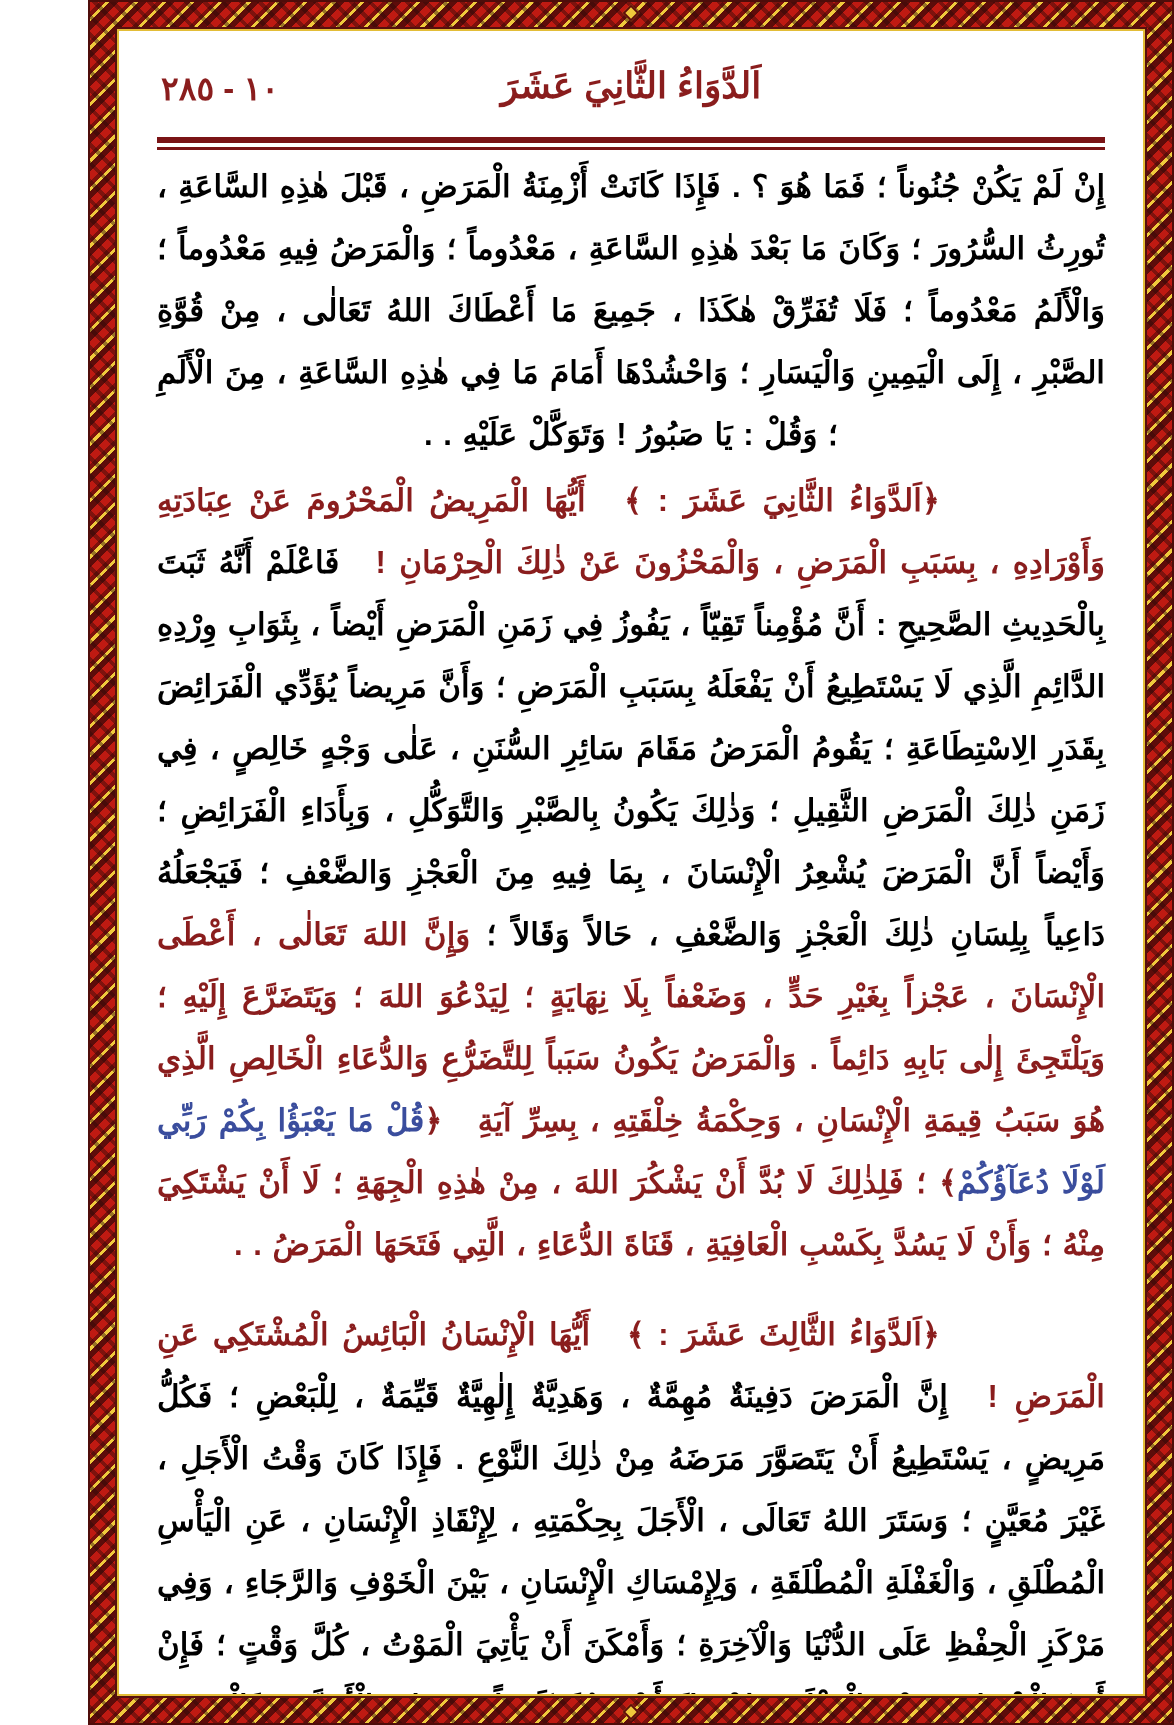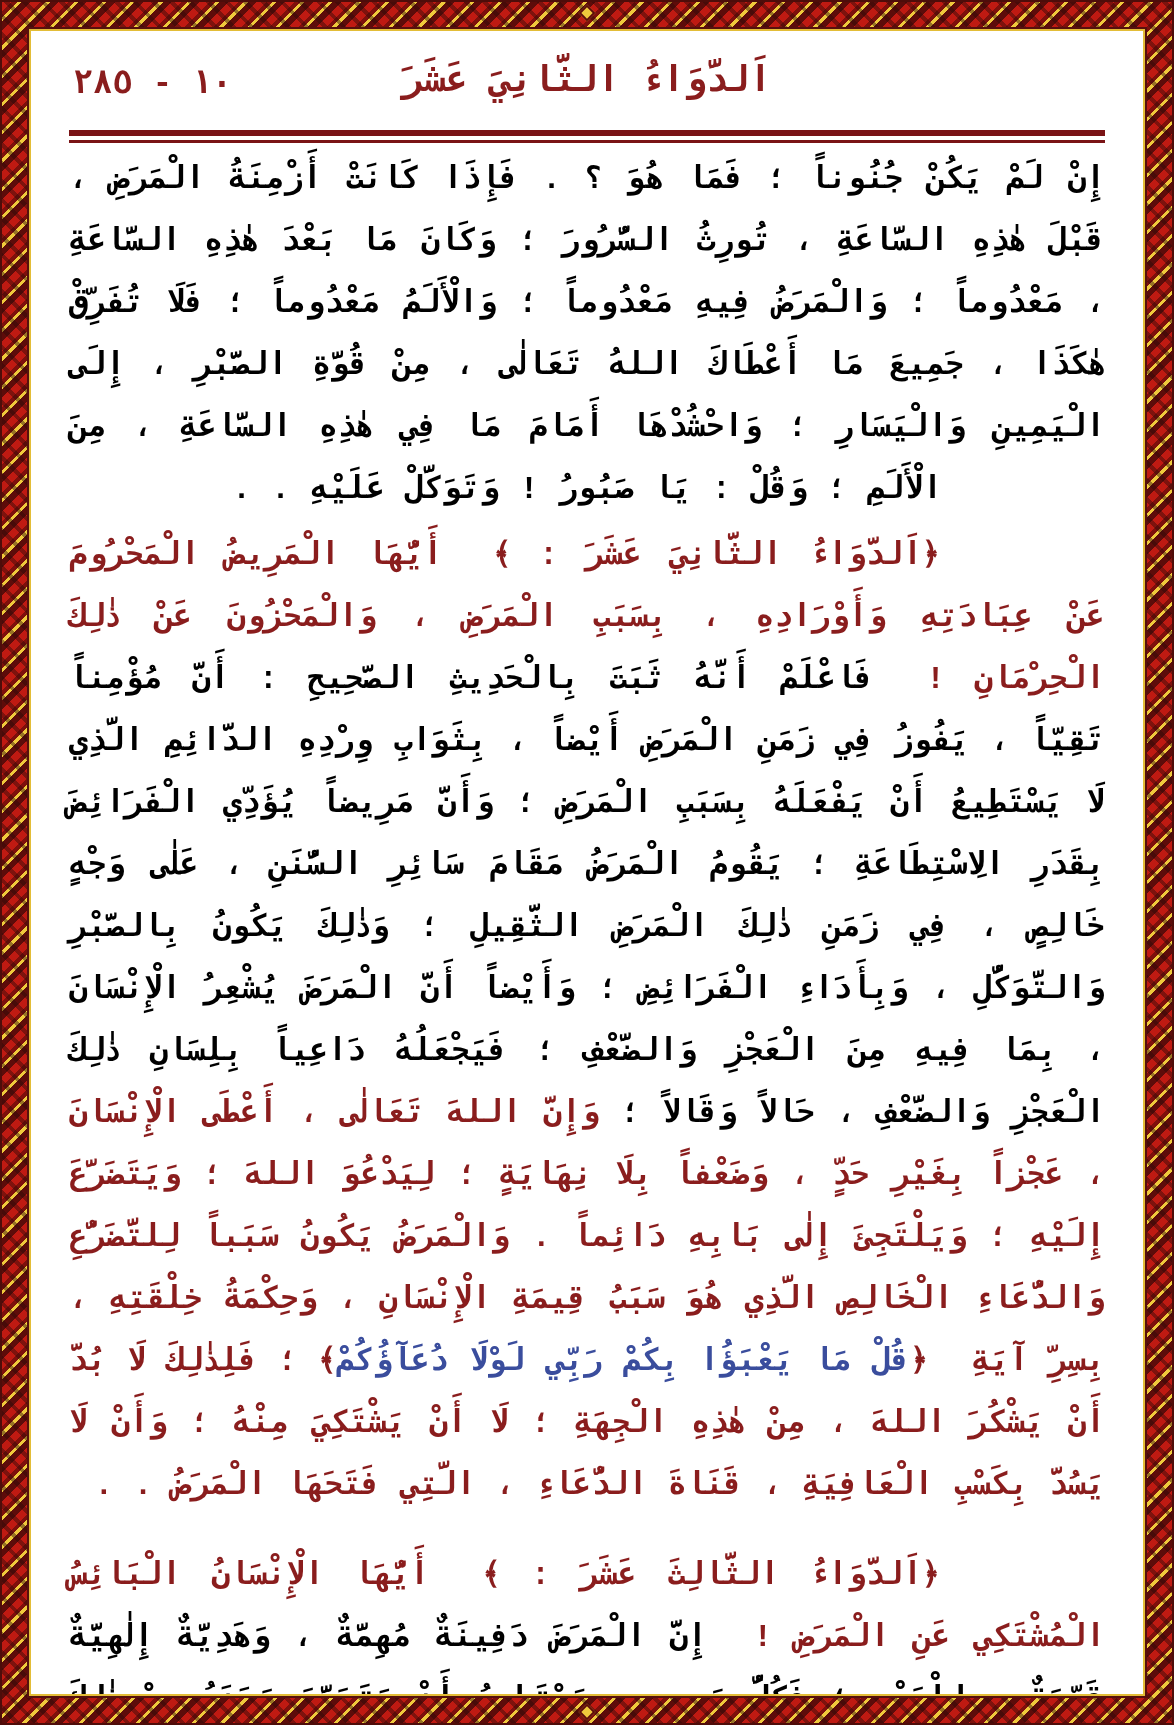--- a/index.html
+++ b/index.html
@@ -1,22 +1,22 @@
 <!DOCTYPE html>
 <html lang="ar" dir="rtl" style="--maroon: #8a1d1d; --blue: #3a4d9d; --ink: #000000; --rule: #7a1416;"><head>
 <meta charset="utf-8">
 <style>
   * { box-sizing: border-box; }
   html, body { margin: 0; padding: 0; background: #ffffff; }
 
   .page {
     position: relative;
-    width: 1174px;
+    width: 1086px;
     height: 1725px;
-    font-family: Liberation Mono, monospace;
+    font-family: Liberation Sans, sans-serif;
   }
 
   
   .frame {
     position: absolute;
     inset: 0;
     border: 2px solid #4e0d0a;
     background:
       repeating-linear-gradient(45deg, rgba(46,10,8,0) 0 9px, rgba(46,10,8,0.45) 9px 13px),
       repeating-linear-gradient(135deg, #bf1a12 0 7px, #7e100c 7px 11px, #efc93c 11px 14px, #5d0c0a 14px 20px);
@@ -48,21 +48,21 @@
   .page-number {
     position: absolute;
     left: 4px; top: 8px;
     direction: rtl;
     font-size: 33px;
     font-weight: bold;
     color: var(--maroon, #8a1d1d);
     white-space: nowrap;
   }
   .page-title {
-    margin: 1px;
+    margin: 8px;
     padding-top: 4px;
     text-align: center;
     font-size: 36px;
     font-weight: bold;
     color: var(--maroon, #8a1d1d);
   }
   .header-rule { margin: 14px 0 6px 0; }
   .rule-top    { height: 6px; background: var(--rule, #7a1416); }
   .rule-gap    { height: 4px; }
   .rule-bottom { height: 3px; background: var(--rule, #7a1416); }

